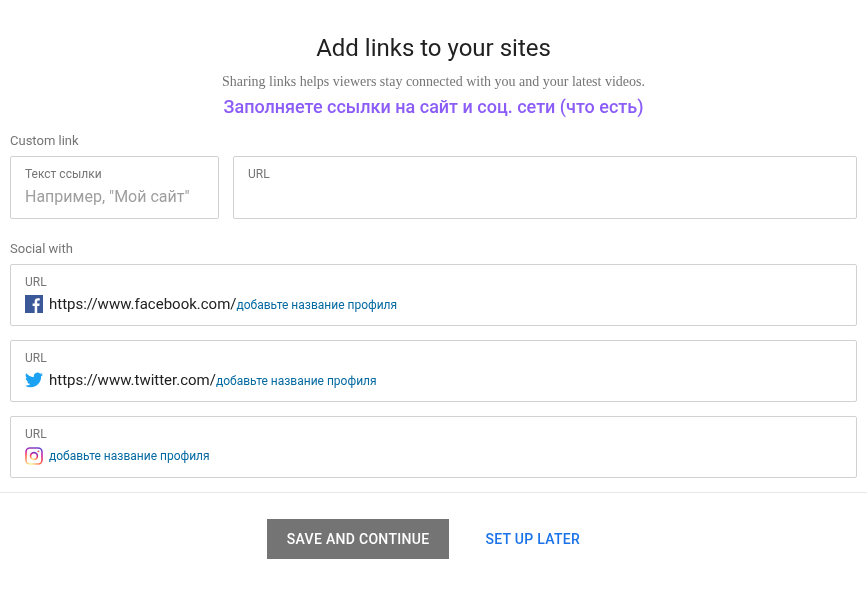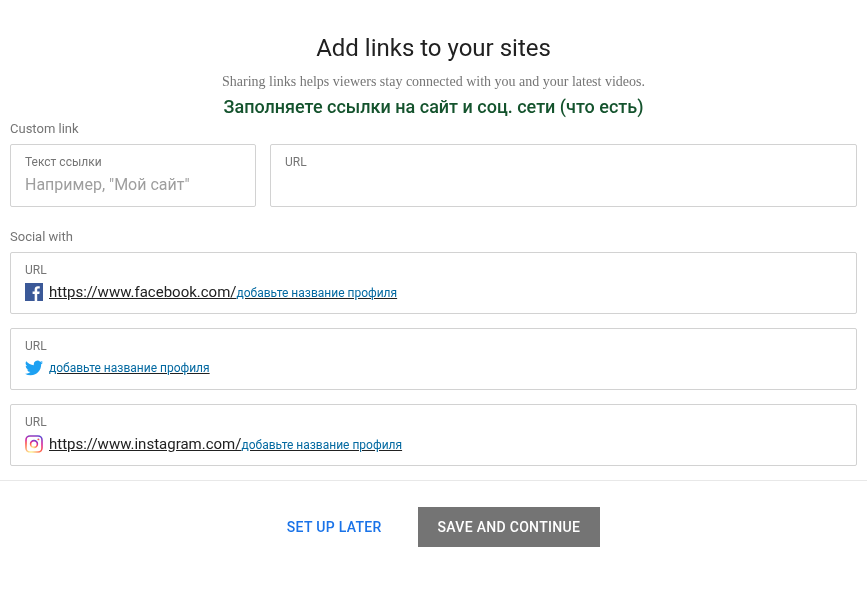--- a/index.html
+++ b/index.html
@@ -30,42 +30,42 @@
       font-size: 14px;
       text-align: center;
       color: #757575;
       margin-bottom: 6px;
       font-family: Liberation Serif, serif;
     }
     .annotation {
       font-size: 18px;
       font-weight: 500;
       text-align: center;
-      color: #14532d;
+      color: #8b5cf6;
       margin-bottom: 2px;
     }
     .section-label {
       font-size: 13px;
       color: #757575;
       margin-bottom: 8px;
-      margin-top: 4px;
+      margin-top: 16px;
     }
     .custom-link-row {
       display: flex;
       gap: 14px;
       margin-bottom: 22px;
     }
     .input-box {
       border: 1px solid #d2d2d2;
       border-radius: 2px;
       padding: 10px 14px 12px 14px;
       background: #fff;
     }
     .input-box.small {
-      width: 246px;
+      width: 209px;
     }
     .input-box.grow {
       flex: 1;
     }
     .input-inner-label {
       font-size: 12px;
       color: #757575;
       margin-bottom: 6px;
     }
     .input-text {
@@ -84,21 +84,20 @@
       border: 1px solid #d2d2d2;
       border-radius: 2px;
       padding: 10px 14px 12px 14px;
       margin-bottom: 14px;
       background: #fff;
     }
     .social-url-row {
       display: flex;
       align-items: center;
       gap: 6px;
-      text-decoration: underline;
     }
     .social-icon {
       width: 18px;
       height: 18px;
       flex-shrink: 0;
     }
     .url-base {
       font-size: 15px;
       color: #212121;
     }
@@ -180,20 +179,21 @@
 
   <div class="social-box">
     <div class="input-inner-label">URL</div>
     <div class="social-url-row">
       <span class="social-icon">
         <svg viewBox="0 0 18 18">
             <path fill="#1da1f2" d="M18 3.4a7.4 7.4 0 0 1-2.12.58 3.7 3.7 0 0 0 1.62-2.04 7.4 7.4 0 0 1-2.34.9A3.69 3.69 0 0 0 8.87 6.2 10.47 10.47 0 0 1 1.25 2.35a3.69 3.69 0 0 0 1.14 4.92 3.67 3.67 0 0 1-1.67-.46v.05a3.69 3.69 0 0 0 2.96 3.62 3.7 3.7 0 0 1-1.67.06 3.69 3.69 0 0 0 3.45 2.56A7.4 7.4 0 0 1 0 14.63a10.44 10.44 0 0 0 5.66 1.66c6.79 0 10.5-5.62 10.5-10.5 0-.16 0-.32-.01-.48A7.5 7.5 0 0 0 18 3.4z"></path>
           </svg>
       </span>
       <div class="social-url-input">
+        <span class="url-base">https://www.twitter.com/</span>
           <span class="url-hint">добавьте название профиля</span>
       </div>
     </div>
   </div>
 
   <div class="social-box">
     <div class="input-inner-label">URL</div>
     <div class="social-url-row">
       <span class="social-icon">
         <svg viewBox="0 0 18 18">
@@ -205,25 +205,24 @@
               <stop offset="60%" stop-color="#d6249f"></stop>
               <stop offset="90%" stop-color="#285AEB"></stop>
             </radialGradient>
           </defs>
           <rect x="1" y="1" width="16" height="16" rx="4" fill="none" stroke="url(#ig)" stroke-width="1.6"></rect>
           <circle cx="9" cy="9" r="3.4" fill="none" stroke="url(#ig)" stroke-width="1.6"></circle>
           <circle cx="13.4" cy="4.6" r="1" fill="url(#ig)"></circle>
         </svg>
       </span>
       <div class="social-url-input">
-        <span class="url-base">https://www.instagram.com/</span>
           <span class="url-hint">добавьте название профиля</span>
       </div>
     </div>
   </div>
 
   <hr class="divider">
 
   <div class="button-row">
+    <button class="btn btn-primary">SAVE AND CONTINUE</button>
     <button class="btn btn-flat">SET UP LATER</button>
-    <button class="btn btn-primary">SAVE AND CONTINUE</button>
   </div>
 </div>
 
 </body></html>

